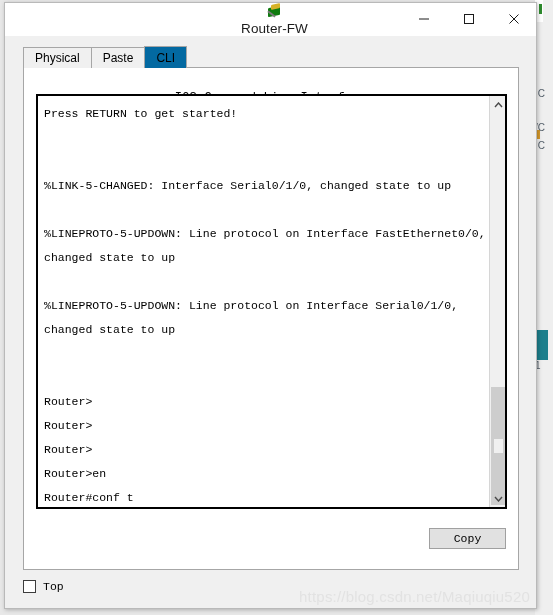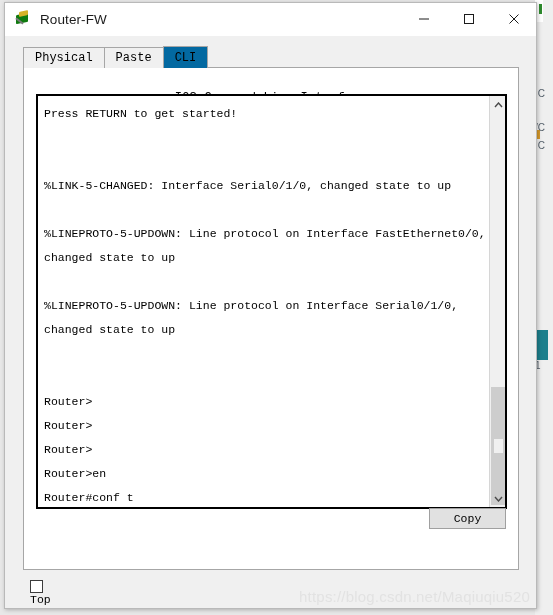--- a/index.html
+++ b/index.html
@@ -74,20 +74,21 @@
   }
 
   
   #titlebar {
     height: 32px;
     background: #ffffff;
     display: flex;
     align-items: center;
     position: relative;
     border-bottom: 1px solid #ffffff;
+    flex-direction: column;
   }
   #app-icon {
     width: 18px; height: 18px;
     margin-left: 9px;
     position: relative;
     flex: none;
   }
   #app-icon .ic-body {
     position: absolute;
     left: 2px; top: 4px;
@@ -137,21 +138,21 @@
     position: relative;
     height: 22px;
     margin: 10px 0 0 18px;
     display: flex;
     align-items: flex-end;
   }
   .tab {
     height: 21px;
     line-height: 21px;
     padding: 0 11px;
-    font-family: Liberation Mono, monospace;
+    font-family: Liberation Sans, sans-serif;
     font-size: 12px;
     color: #000;
     background: #f0f0f0;
     border: 1px solid #a6a6a6;
     border-bottom: none;
     margin-right: -1px;
     box-sizing: border-box;
     cursor: default;
     position: relative;
     z-index: 1;
@@ -239,21 +240,21 @@
     top: 52px;
     width: 9px;
     height: 14px;
     background: #f0f0f0;
   }
 
   
   #btnrow {
     position: absolute;
     right: 12px;
-    top: 440px;
+    top: 460px;
     display: flex;
     gap: 12px;
     border-radius: 7px;
   }
   .gbtn {
     width: 77px;
     height: 21px;
     background: #e1e1e1;
     border: 1px solid #a0a0a0;
     font-family: "Liberation Mono", "DejaVu Sans Mono", monospace;
@@ -266,21 +267,20 @@
     box-sizing: border-box;
   }
 
   
   #footer {
     position: absolute;
     left: 18px;
     top: 577px;
     display: flex;
     align-items: center;
-    flex-direction: column;
   }
   #top-checkbox {
     width: 13px; height: 13px;
     border: 1px solid #3c3c3c;
     background: #ffffff;
     box-sizing: border-box;
     cursor: default;
   }
   #top-label {
     margin-left: 7px;

